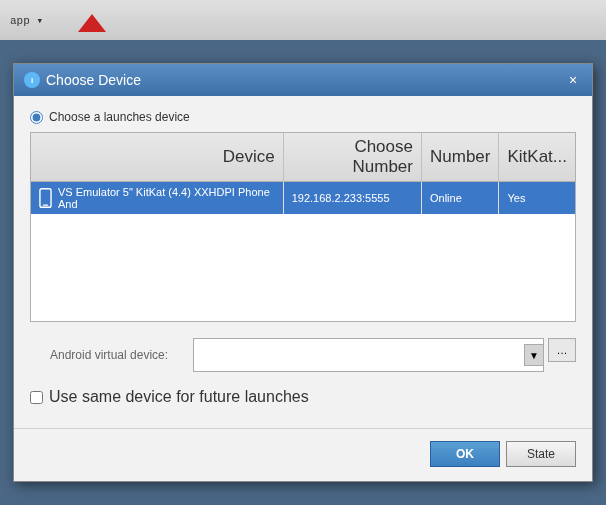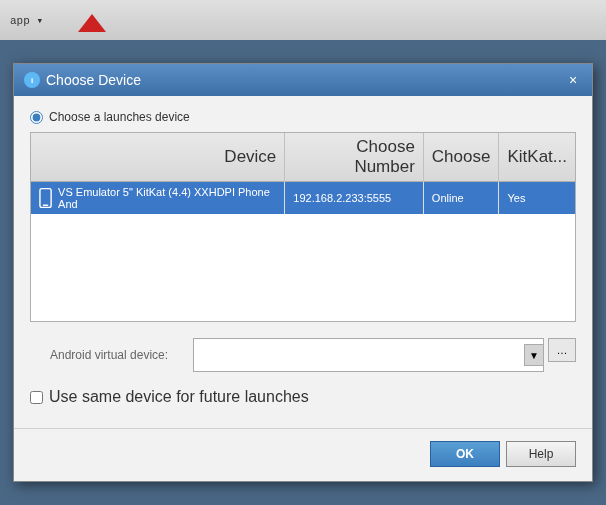--- a/index.html
+++ b/index.html
@@ -312,21 +312,21 @@
         <input type="radio" name="device-choice" id="running" checked="" style="">
         <label class="radio-label" for="running">Choose a launches device</label>
       </div>
 
       <div class="device-table-container">
         <table class="device-table">
           <thead>
             <tr>
               <th>Device</th>
               <th>Choose Number</th>
-              <th>Choose</th>
+              <th>Number</th>
               <th>KitKat...</th>
             </tr>
           </thead>
           <tbody>
             <tr class="selected">
               <td>
                 <div class="device-icon-cell">
                   <svg width="14" height="22" viewBox="0 0 14 22">
                     <rect x="1" y="1" width="12" height="20" rx="2" ry="2" fill="none" stroke="white" stroke-width="1.5"></rect>
                     <rect x="4" y="18" width="6" height="1.5" rx="1" fill="white"></rect>
@@ -358,16 +358,16 @@
 
       <div class="checkbox-row">
         <input type="checkbox" id="sameDevice" style="">
         <label class="checkbox-label" for="sameDevice">Use same device for future launches</label>
       </div>
 
     </div>
 
     <div class="dialog-footer">
       <button class="btn btn-primary">OK</button>
-      <button class="btn">Help</button>
+      <button class="btn">State</button>
     </div>
   </div>
 </div>
 
 </body></html>

